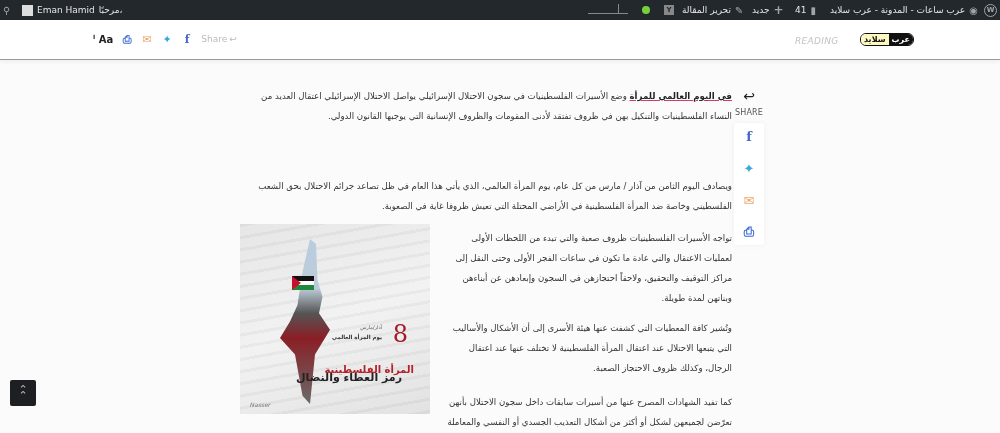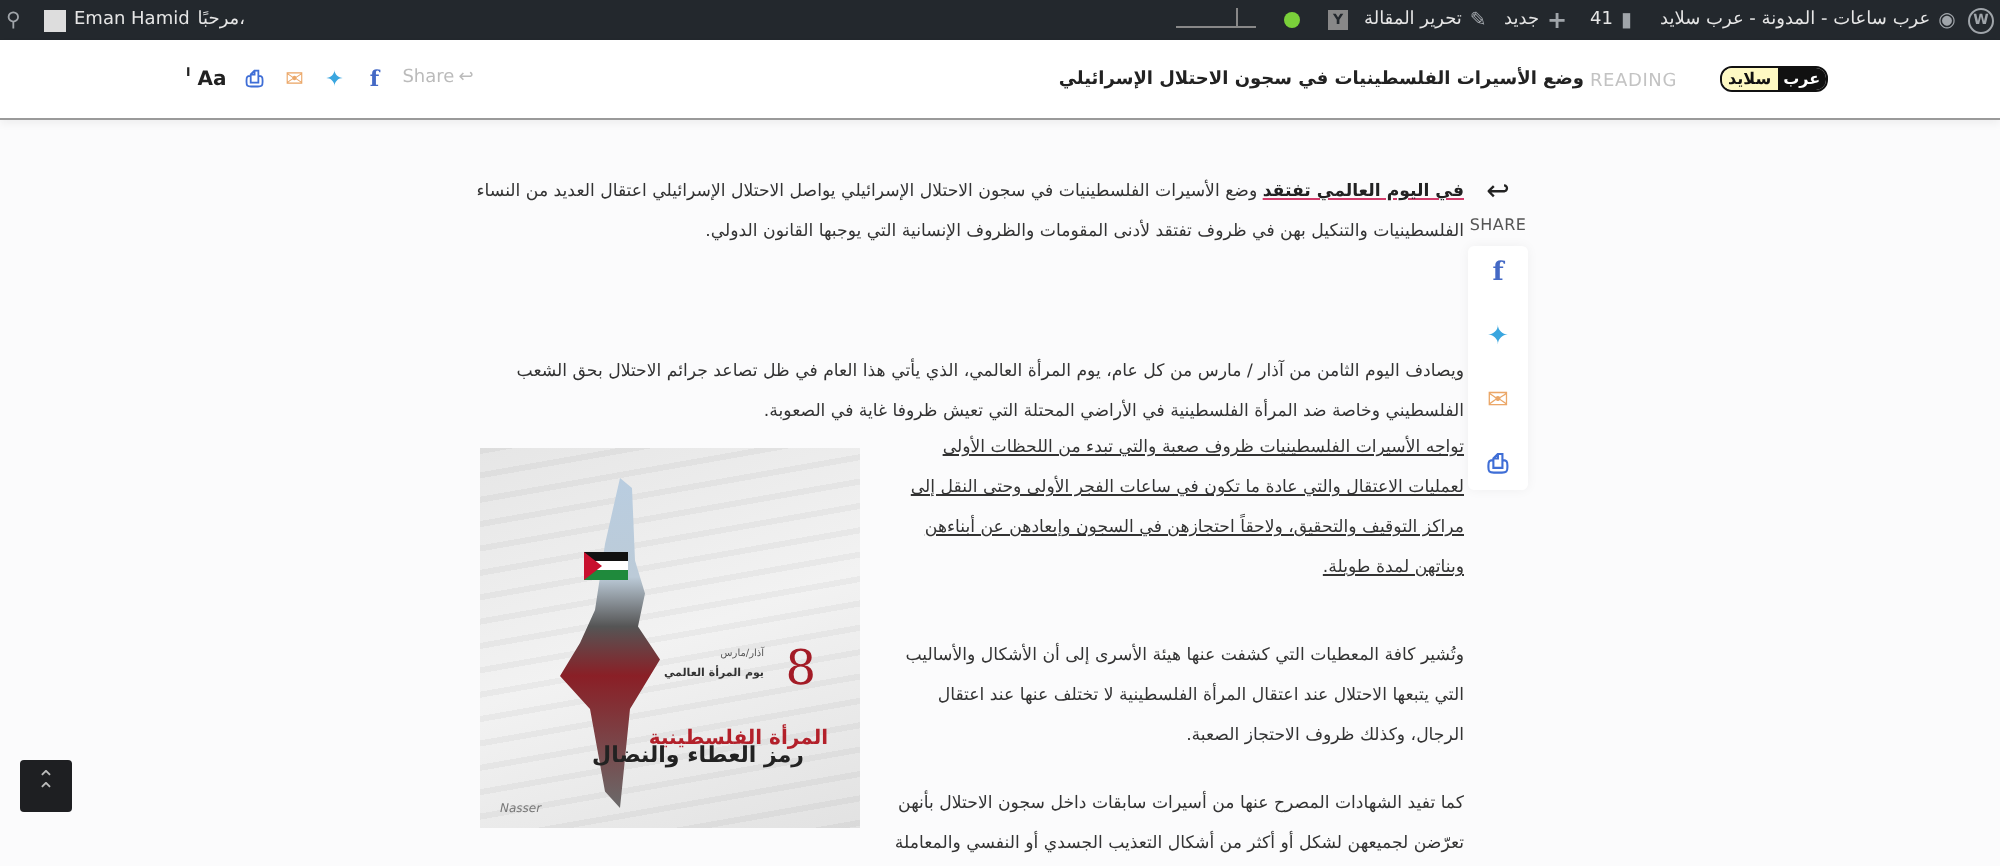--- a/index.html
+++ b/index.html
@@ -14,21 +14,21 @@
   .green-dot { width: 8px; height: 8px; border-radius: 50%; background: #7ad03a; }
   .yoast { width: 10px; height: 10px; background: #888; color: #23282d; font-size: 7px; font-weight: bold; display: flex; align-items: center; justify-content: center; }
   .ab-lines { width: 40px; height: 8px; border-bottom: 1px solid #888; position: relative; }
   .ab-lines::after { content: ""; position: absolute; left: 30px; top: -2px; width: 1px; height: 10px; background: #888; }
 
   
   .readbar { position: absolute; top: 20px; left: 0; width: 1000px; height: 40px; background: #ffffff; border-bottom: 1px solid #9a9a9a; box-shadow: 0 2px 4px rgba(0,0,0,0.05); }
   .brand { position: absolute; left: 860px; top: 13px; height: 13px; display: flex; align-items: center; border: 1.5px solid #111; border-radius: 6px; overflow: hidden; font-size: 8px; font-weight: bold; direction: rtl; }
   .brand .b1 { background: #111; color: #fff; padding: 0 3px; height: 100%; display: flex; align-items: center; }
   .brand .b2 { background: #fef9c3; color: #111; padding: 0 3px; height: 100%; display: flex; align-items: center; }
-  .reading-label { position: absolute; left: 795px; top: 16px; font-size: 9px; color: #c3c3c3; letter-spacing: 0.3px; }
+  .reading-label { position: absolute; left: 795px; top: 16px; font-size: 9px; color: #c3c3c3; letter-spacing: 0.3px; font-style: italic; }
   .reading-title { position: absolute; left: 596px; top: 15px; width: 196px; font-size: 9px; font-weight: bold; color: #222; direction: rtl; text-align: right; white-space: nowrap; }
   .hdr-tools { position: absolute; left: 93px; top: 13px; display: flex; align-items: center; gap: 8px; direction: ltr; }
   .hdr-tools .fontsize { font-size: 10px; font-weight: bold; color: #222; }
   .hdr-tools .fontsize sup { font-size: 6px; }
   .ico { display: inline-flex; align-items: center; justify-content: center; width: 12px; height: 12px; font-size: 11px; font-weight: bold; }
   .c-print { color: #3f6ed6; }
   .c-mail { color: #eba768; }
   .c-tw { color: #3aa6df; }
   .c-fb { color: #4469c5; }
   .share-txt { font-size: 9px; color: #bbb; display: flex; align-items: center; gap: 2px; }
@@ -39,21 +39,21 @@
   .rail .share-label { font-size: 8px; color: #555; margin-top: 4px; letter-spacing: 0.2px; }
   .rail .btnbox { margin-top: 6px; width: 30px; background: #fff; border-radius: 3px; box-shadow: 0 0 6px rgba(0,0,0,0.05); display: flex; flex-direction: column; align-items: center; padding: 6px 0; gap: 18px; }
   .rail .btnbox .ico { font-size: 13px; width: 14px; height: 14px; }
 
   
   .article { position: absolute; left: 238px; top: 86px; width: 494px; direction: rtl; text-align: right; font-family: "DejaVu Sans", sans-serif; font-size: 8.6px; color: #333; line-height: 20px; }
   .p1 { position: absolute; right: 0; top: 0; width: 494px; }
   .p1 .hl { color: #222; text-decoration: underline; text-decoration-color: #d23c6b; font-weight: bold; }
   .p2 { position: absolute; right: 0; top: 90px; width: 494px; }
   .p-side { position: absolute; right: 0; width: 290px; }
-  .p3 { top: 128px; text-decoration: underline; }
+  .p3 { top: 142px; }
   .p4 { top: 232px; }
   .p5 { top: 306px; }
 
   
   .figure { position: absolute; left: 240px; top: 224px; width: 190px; height: 190px; background: linear-gradient(160deg, #e6e6e6, #f2f2f2 50%, #e2e2e2); overflow: hidden; }
   .figure .pattern { position: absolute; inset: 0; background: repeating-linear-gradient(170deg, rgba(0,0,0,0.04) 0 3px, transparent 3px 12px); }
   .figure .map { position: absolute; left: 40px; top: 15px; width: 50px; height: 165px; background: linear-gradient(180deg, #b9cde0 0%, #bccbd8 30%, #555 45%, #8a1f26 60%, #6a6a6a 100%); clip-path: polygon(60% 0, 72% 3%, 75% 25%, 85% 35%, 78% 45%, 100% 55%, 70% 70%, 60% 100%, 45% 95%, 30% 70%, 0 60%, 20% 50%, 35% 40%, 45% 20%); }
   .figure .flag { position: absolute; left: 52px; top: 52px; width: 22px; height: 14px; background: linear-gradient(#111 0 33%, #fff 33% 66%, #1f8a3c 66%); clip-path: polygon(0 0, 100% 0, 100% 100%, 0 100%); }
   .figure .flag::before { content: ""; position: absolute; left: 0; top: 0; width: 9px; height: 14px; background: #c8102e; clip-path: polygon(0 0, 100% 50%, 0 100%); }
   .figure .num8 { position: absolute; right: 22px; top: 96px; font-family: "DejaVu Serif", serif; font-size: 24px; color: #a31b26; }
@@ -107,21 +107,20 @@
     <span class="ab-icon">⚲</span>
   </div>
 </div>
 
 <div class="readbar">
   <div class="brand">
     <span class="b1">عرب</span>
     <span class="b2">سلايد</span>
   </div>
   <div class="reading-label">READING</div>
-  <div class="reading-title">وضع الأسيرات الفلسطينيات في سجون الاحتلال الإسرائيلي</div>
 
   <div class="hdr-tools">
     <span class="fontsize"><sup>I</sup> <span>Aa</span></span>
     <span class="ico c-print">⎙</span>
     <span class="ico c-mail">✉</span>
     <span class="ico c-tw">✦</span>
     <span class="ico c-fb" style="font-family:'DejaVu Serif',serif;">f</span>
     <span class="share-txt">
       <span>Share</span>
       <span>↩</span>
@@ -135,21 +134,21 @@
   <div class="btnbox">
     <span class="ico c-fb" style="font-family:'DejaVu Serif',serif;">f</span>
     <span class="ico c-tw">✦</span>
     <span class="ico c-mail">✉</span>
     <span class="ico c-print">⎙</span>
   </div>
 </div>
 
 <div class="article">
   <p class="p1">
-    <a class="hl">في اليوم العالمي تفتقد</a><span> وضع الأسيرات الفلسطينيات في سجون الاحتلال الإسرائيلي يواصل الاحتلال الإسرائيلي اعتقال العديد من النساء الفلسطينيات والتنكيل بهن في ظروف تفتقد لأدنى المقومات والظروف الإنسانية التي يوجبها القانون الدولي.</span>
+    <a class="hl">في اليوم العالمي للمرأة</a><span> وضع الأسيرات الفلسطينيات في سجون الاحتلال الإسرائيلي يواصل الاحتلال الإسرائيلي اعتقال العديد من النساء الفلسطينيات والتنكيل بهن في ظروف تفتقد لأدنى المقومات والظروف الإنسانية التي يوجبها القانون الدولي.</span>
   </p>
   <p class="p2">ويصادف اليوم الثامن من آذار / مارس من كل عام، يوم المرأة العالمي، الذي يأتي هذا العام في ظل تصاعد جرائم الاحتلال بحق الشعب الفلسطيني وخاصة ضد المرأة الفلسطينية في الأراضي المحتلة التي تعيش ظروفا غاية في الصعوبة.</p>
   <p class="p-side p3">تواجه الأسيرات الفلسطينيات ظروف صعبة والتي تبدء من اللحظات الأولى لعمليات الاعتقال والتي عادة ما تكون في ساعات الفجر الأولى وحتى النقل إلى مراكز التوقيف والتحقيق، ولاحقاً احتجازهن في السجون وإبعادهن عن أبناءهن وبناتهن لمدة طويلة.</p>
   <p class="p-side p4">وتُشير كافة المعطيات التي كشفت عنها هيئة الأسرى إلى أن الأشكال والأساليب التي يتبعها الاحتلال عند اعتقال المرأة الفلسطينية لا تختلف عنها عند اعتقال الرجال، وكذلك ظروف الاحتجاز الصعبة.</p>
   <p class="p-side p5">كما تفيد الشهادات المصرح عنها من أسيرات سابقات داخل سجون الاحتلال بأنهن تعرّضن لجميعهن لشكل أو أكثر من أشكال التعذيب الجسدي أو النفسي والمعاملة المهينة، من دون مراعاة لحقوقهن في السلامة الجسدية والنفسية.</p>
 </div>
 
 <div class="figure">
   <div class="pattern"></div>
   <div class="map"></div>

